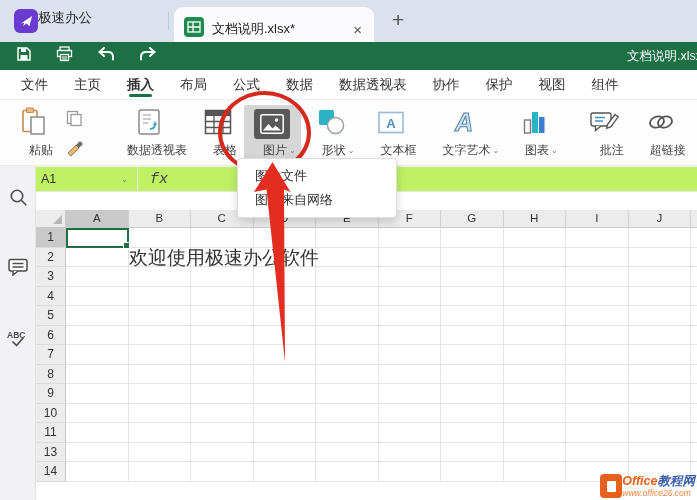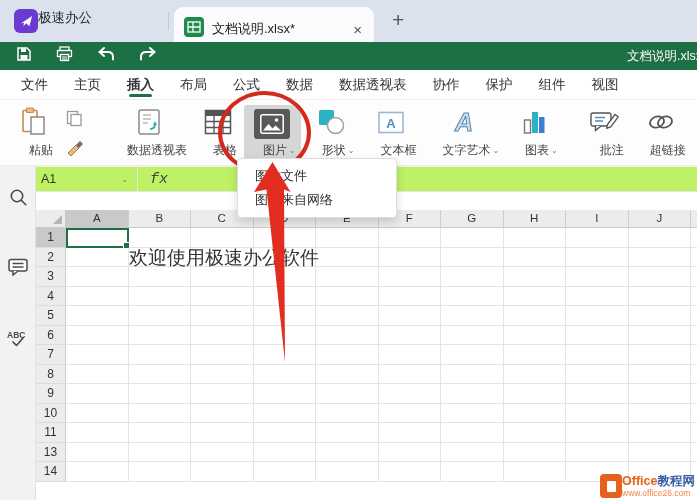--- a/index.html
+++ b/index.html
@@ -70,21 +70,21 @@
 
   
   .menu { position:absolute; left:237px; top:158px; width:160px; background:#fff; border:1px solid #dedede; border-radius:4px; box-shadow:0 4px 10px rgba(0,0,0,.16); padding:5px 0; z-index:8; }
   .mitem { height:24px; line-height:24px; padding-left:17px; font-size:13px; color:#333; }
 
   
   .circle { position:absolute; left:218px; top:91px; width:93px; height:83px; border:4px solid #d42a1e; border-radius:50%; z-index:5; pointer-events:none; }
   .arrow-svg { position:absolute; left:0; top:0; z-index:10; pointer-events:none; }
 
   
-  .watermark { position:absolute; right:2px; bottom:2px; z-index:4; display:flex; align-items:center; gap:0; }
+  .watermark { position:absolute; right:2px; bottom:2px; z-index:4; display:flex; align-items:center; gap:0;font-style:italic; }
   .wm-logo { width:22px; height:24px; background:#e8611c; border-radius:4px; display:flex; align-items:center; justify-content:center; }
   .wm-logo .sq { width:9px; height:11px; background:#fff; border-radius:1px; }
   .wm-line1 { font-size:12.5px; font-weight:bold; line-height:13px; }
   .wm-en { color:#e8611c; }
   .wm-zh { color:#3a5da8; }
   .wm-url { font-size:8.5px; color:#ef8544; line-height:10px; }
 </style>
 </head>
 <body>
 
@@ -148,22 +148,22 @@
 <div class="ribbontabs" id="rtabs">
     <div class="rtab">文件</div>
     <div class="rtab">主页</div>
     <div class="rtab active">插入</div>
     <div class="rtab">布局</div>
     <div class="rtab">公式</div>
     <div class="rtab">数据</div>
     <div class="rtab">数据透视表</div>
     <div class="rtab">协作</div>
     <div class="rtab">保护</div>
+    <div class="rtab">视图</div>
     <div class="rtab">组件</div>
-    <div class="rtab">视图</div>
   </div>
 
 <div class="ribbon" id="ribbon">
     <div class="rbtn">
       <div class="ic">
         <span><svg width="26" height="30" viewBox="0 0 26 30">
             <rect x="2" y="3.5" width="14" height="21" rx="1" fill="#fff" stroke="#c98a4b" stroke-width="1.6"></rect>
             <rect x="5.5" y="1" width="7" height="4.5" rx="1" fill="#eebd85" stroke="#c98a4b" stroke-width="1.2"></rect>
             <rect x="10" y="10" width="13" height="17" fill="#fff" stroke="#8a8a8a" stroke-width="1.5"></rect>
           </svg></span>

